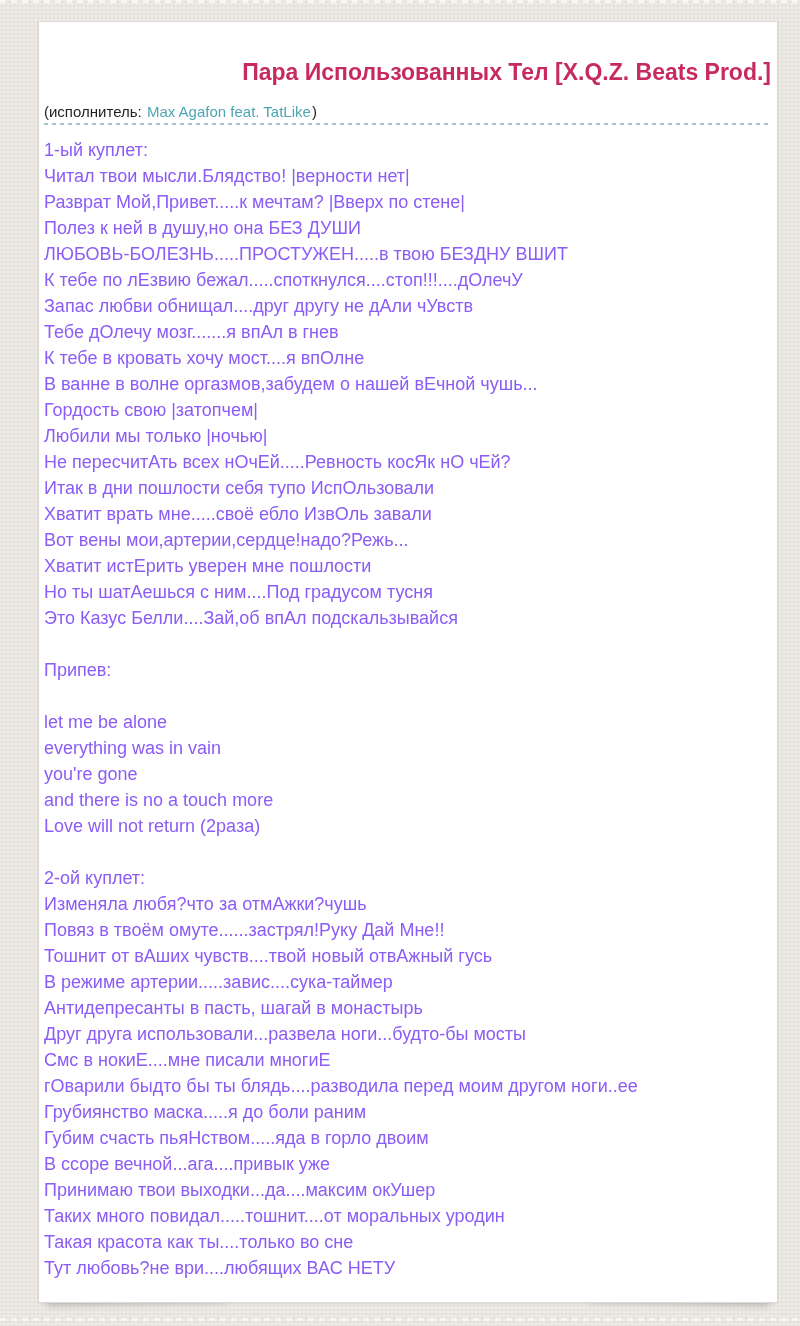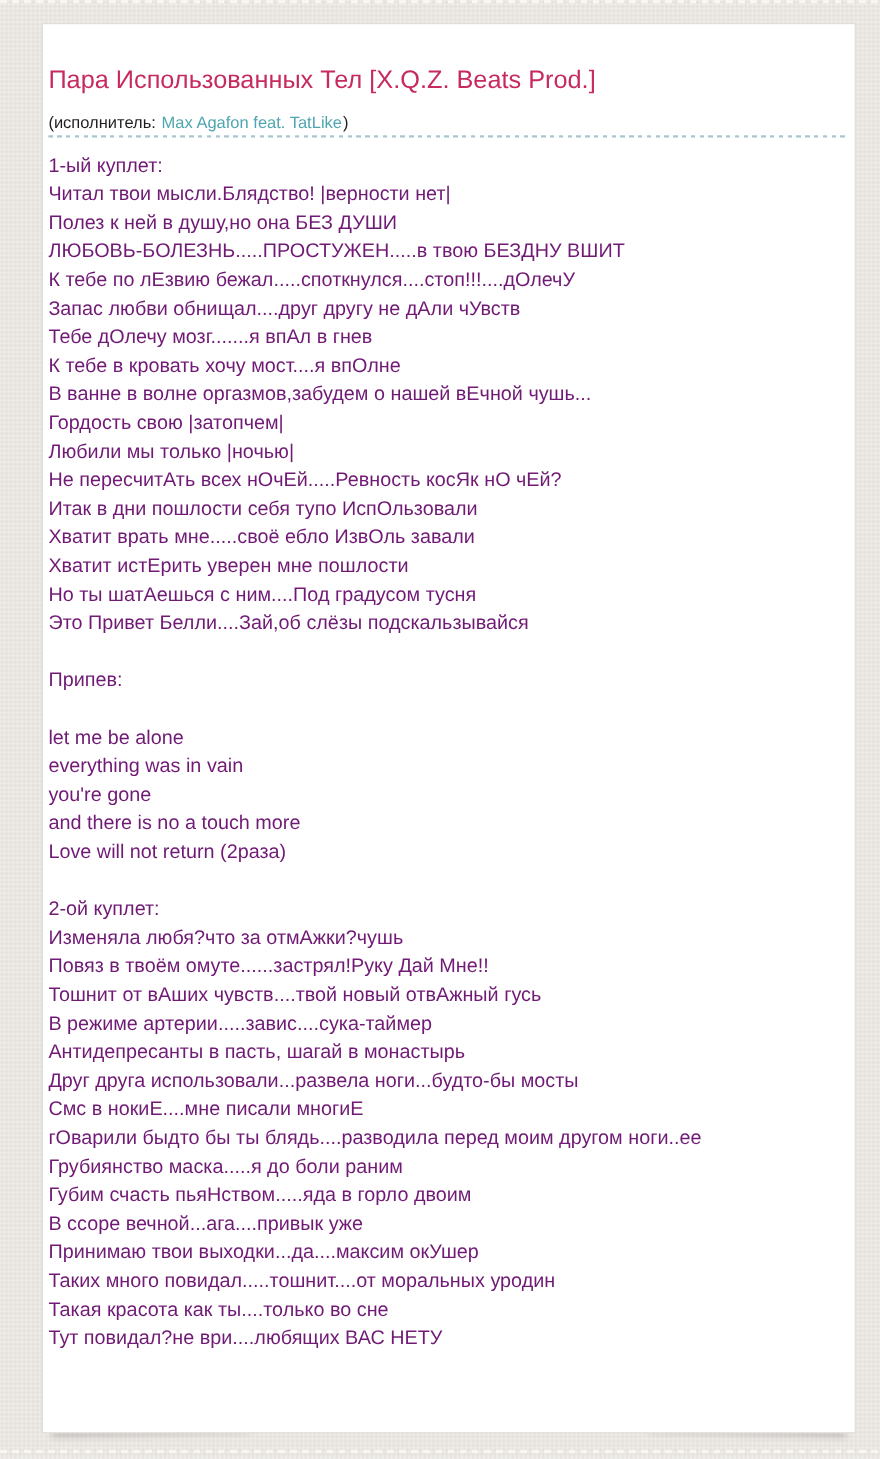--- a/index.html
+++ b/index.html
@@ -49,23 +49,24 @@
     width: 180px;
     height: 12px;
     z-index: -1;
     box-shadow: 0 6px 7px rgba(0,0,0,0.18);
   }
   .card::before { left: 8px;  transform: rotate(-1.5deg); }
   .card::after  { right: 8px; transform: rotate(1.5deg); }
 
   .page-title {
     font-size: 23px;
-    font-weight: normal;
+    font-weight: bold;
     line-height: 28px;
     letter-spacing: 0px;
+    text-align: right;
   }
   .artist-line {
     margin-top: 5px;
     font-size: 15px;
     line-height: 19px;
     color: #1f1f1f;
   }
   .artist-line a {
     text-decoration: none;
     margin: 0 1px;
@@ -96,38 +97,40 @@
 <div class="card">
   <h1 class="page-title" style="color: rgb(199, 43, 94);">Пара Использованных Тел [X.Q.Z. Beats Prod.]</h1>
 
   <div class="artist-line">
     <span>(исполнитель:</span>
     <a href="#" class="artist-link" style="color: rgb(79, 165, 176); text-align: center;">Max Agafon feat. TatLike</a><span>)</span>
   </div>
 
   <div class="separator" style="color: rgb(156, 190, 200);"></div>
 
-  <div class="lyrics" style="color: #701a75;">
+  <div class="lyrics" style="color: #8b5cf6;">
       <div class="lyric-line">1-ый куплет:</div>
       <div class="lyric-line">Читал твои мысли.Блядство! |верности нет|</div>
+      <div class="lyric-line">Разврат Мой,Привет.....к мечтам? |Вверх по стене|</div>
       <div class="lyric-line">Полез к ней в душу,но она БЕЗ ДУШИ</div>
       <div class="lyric-line">ЛЮБОВЬ-БОЛЕЗНЬ.....ПРОСТУЖЕН.....в твою БЕЗДНУ ВШИТ</div>
       <div class="lyric-line">К тебе по лЕзвию бежал.....споткнулся....стоп!!!....дОлечУ</div>
       <div class="lyric-line">Запас любви обнищал....друг другу не дАли чУвств</div>
       <div class="lyric-line">Тебе дОлечу мозг.......я впАл в гнев</div>
       <div class="lyric-line">К тебе в кровать хочу мост....я впОлне</div>
       <div class="lyric-line">В ванне в волне оргазмов,забудем о нашей вЕчной чушь...</div>
       <div class="lyric-line">Гордость свою |затопчем|</div>
       <div class="lyric-line">Любили мы только |ночью|</div>
       <div class="lyric-line">Не пересчитАть всех нОчЕй.....Ревность косЯк нО чЕй?</div>
       <div class="lyric-line">Итак в дни пошлости себя тупо ИспОльзовали</div>
       <div class="lyric-line">Хватит врать мне.....своё ебло ИзвОль завали</div>
+      <div class="lyric-line">Вот вены мои,артерии,сердце!надо?Режь...</div>
       <div class="lyric-line">Хватит истЕрить уверен мне пошлости</div>
       <div class="lyric-line">Но ты шатАешься с ним....Под градусом тусня</div>
-      <div class="lyric-line">Это Привет Белли....Зай,об слёзы подскальзывайся</div>
+      <div class="lyric-line">Это Казус Белли....Зай,об впАл подскальзывайся</div>
       <div class="lyric-line">&nbsp;</div>
       <div class="lyric-line">Припев:</div>
       <div class="lyric-line">&nbsp;</div>
       <div class="lyric-line">let me be alone</div>
       <div class="lyric-line">everything was in vain</div>
       <div class="lyric-line">you're gone</div>
       <div class="lyric-line">and there is no a touch more</div>
       <div class="lyric-line">Love will not return (2раза)</div>
       <div class="lyric-line">&nbsp;</div>
       <div class="lyric-line">2-ой куплет:</div>
@@ -138,15 +141,15 @@
       <div class="lyric-line">Антидепресанты в пасть, шагай в монастырь</div>
       <div class="lyric-line">Друг друга использовали...развела ноги...будто-бы мосты</div>
       <div class="lyric-line">Смс в нокиЕ....мне писали многиЕ</div>
       <div class="lyric-line">гОварили быдто бы ты блядь....разводила перед моим другом ноги..ее</div>
       <div class="lyric-line">Грубиянство маска.....я до боли раним</div>
       <div class="lyric-line">Губим счасть пьяНством.....яда в горло двоим</div>
       <div class="lyric-line">В ссоре вечной...ага....привык уже</div>
       <div class="lyric-line">Принимаю твои выходки...да....максим окУшер</div>
       <div class="lyric-line">Таких много повидал.....тошнит....от моральных уродин</div>
       <div class="lyric-line">Такая красота как ты....только во сне</div>
-      <div class="lyric-line">Тут повидал?не ври....любящих ВАС НЕТУ</div>
+      <div class="lyric-line">Тут любовь?не ври....любящих ВАС НЕТУ</div>
     </div>
 </div>
 
 </body></html>

